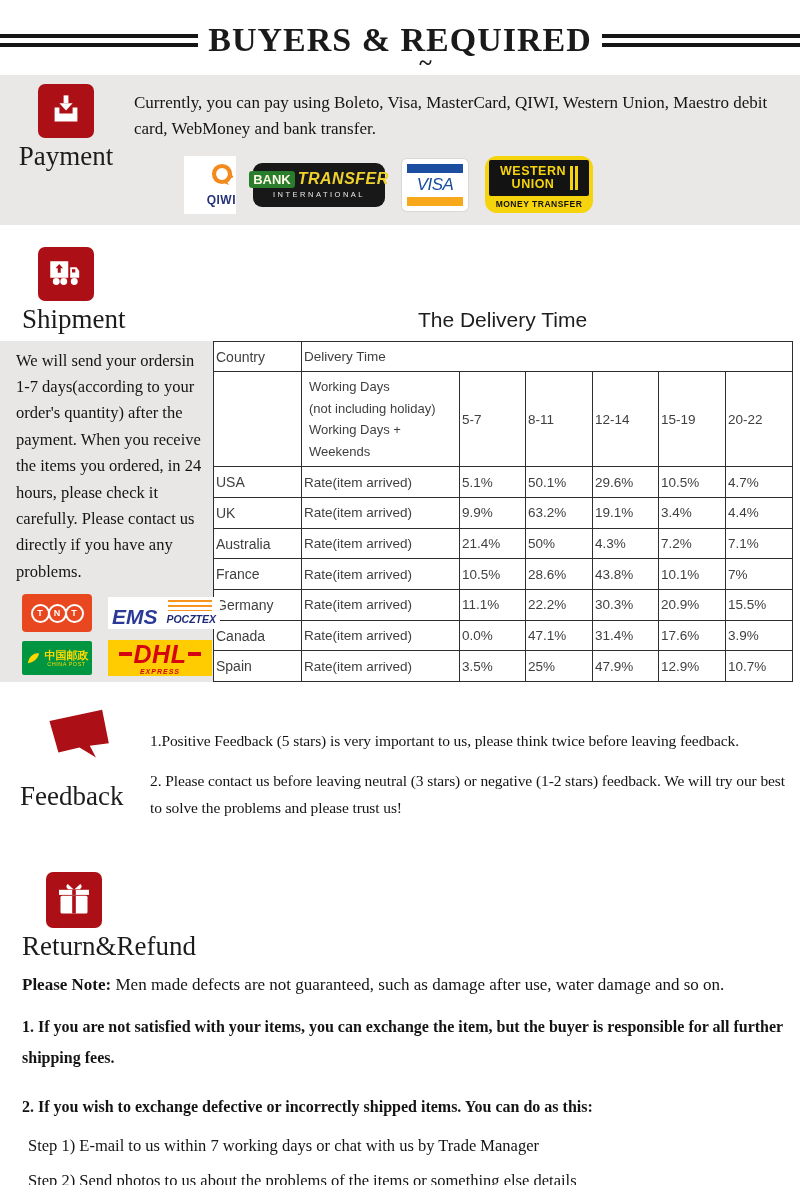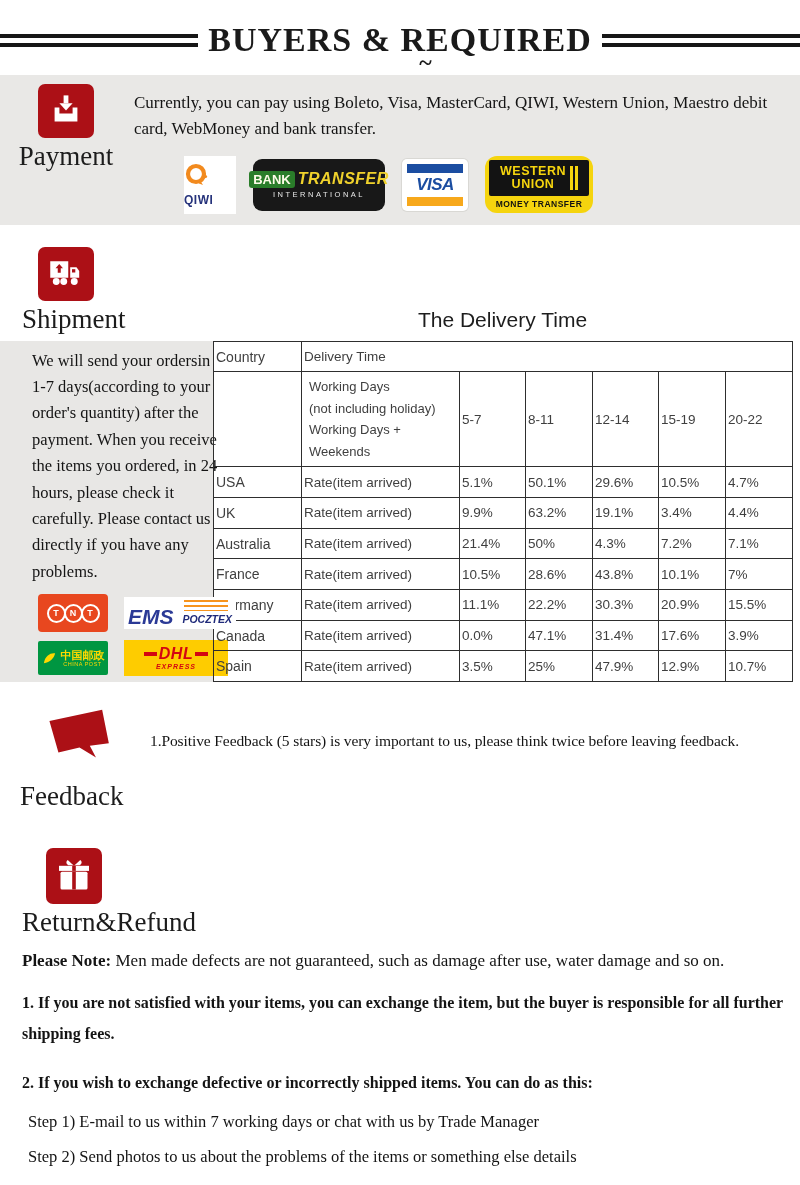--- a/index.html
+++ b/index.html
@@ -18,54 +18,54 @@
   .icon-tile svg { width:44px; height:42px; }
   .section-label { font-size:27px; color:#1c1c1c; margin-top:3px; }
 
   
   .payment { margin-top:16px; background:var(--band-gray,#e9e8e6); display:flex; padding:7px 8px 11px 0; }
   .pay-left { width:132px; display:flex; flex-direction:column; align-items:center; padding-top:2px; flex:none; }
   .pay-right { flex:1; min-width:0; }
   .pay-desc { font-size:17px; line-height:1.55; margin:8px 8px 0 2px; }
   .pay-logos { display:flex; align-items:center; gap:17px; margin:13px 0 0 52px; font-family:"Liberation Sans",sans-serif; }
 
-  .qiwi { width:52px; height:58px; background:#fff; display:flex; flex-direction:column; align-items:flex-start; justify-content:center; }
+  .qiwi { width:52px; height:58px; background:#fff; display:flex; flex-direction:column; align-items:flex-end; justify-content:center; }
   .qiwi svg { width:26px; height:30px; }
   .qiwi-label { font-weight:800; font-size:12px; color:var(--qiwi-navy,#26337b); letter-spacing:.5px; }
 
-  .bank { width:132px; height:52px; background:#181818; border-radius:9px; display:flex; flex-direction:column;
+  .bank { width:132px; height:44px; background:#181818; border-radius:9px; display:flex; flex-direction:column;
           align-items:center; justify-content:center; }
   .bank-row { display:flex; align-items:center; gap:3px; }
   .bank-word1 { background:var(--bank-green,#2a7d2a); color:#fdfbe8; font-weight:900; font-size:13px; padding:1px 4px; border-radius:3px; }
   .bank-word2 { color:var(--bank-yellow,#f0d22c); font-weight:900; font-style:italic; font-size:16px; letter-spacing:.5px; }
   .bank-sub { color:#e9e9e9; font-size:7.5px; letter-spacing:2.5px; margin-top:2px; }
 
   .visa { width:66px; height:52px; background:#fff; border-radius:5px; display:flex; flex-direction:column;
           justify-content:space-between; padding:5px; box-sizing:border-box; box-shadow:0 0 0 1px #d9d8d4; }
   .visa-bar-top { height:9px; background:var(--visa-blue,#1b4da1); }
-  .visa-text { font-style:italic; font-weight:700; font-size:17px; color:var(--visa-blue,#1b4da1); text-align:center;
+  .visa-text { font-style:italic; font-weight:400; font-size:17px; color:var(--visa-blue,#1b4da1); text-align:center;
                letter-spacing:-.5px; line-height:1; }
   .visa-bar-bottom { height:9px; background:var(--visa-orange,#f7a81b); }
 
   .wu { width:108px; height:57px; background:var(--wu-yellow,#f5d40e); border-radius:12px; padding:4px; box-sizing:border-box;
         display:flex; flex-direction:column; }
   .wu-black { background:#131313; flex:1; display:flex; align-items:center; justify-content:center; gap:4px;
               border-radius:2px; padding:2px 3px; }
   .wu-words { text-align:center; color:var(--wu-yellow,#f5d40e); font-weight:900; font-size:12.5px; line-height:1.05; letter-spacing:.5px; }
   .wu-bars { display:flex; gap:2px; align-self:stretch; padding:4px 0; }
   .wu-bar { width:3px; background:var(--wu-yellow,#f5d40e); }
   .wu-sub { text-align:center; color:#111; font-weight:900; font-size:8.5px; letter-spacing:.5px; padding-top:3px; }
 
   
   .ship { display:grid; grid-template-columns:213px 579px; margin-top:8px; }
   .ship-head-left { padding:14px 0 6px 22px; }
   .ship-head-left .icon-tile { margin-left:16px; }
   .ship-title { align-self:end; text-align:center; font-family:"Liberation Sans",sans-serif; font-size:21px;
                 color:#1d1d1d; padding-bottom:9px; }
-  .ship-panel { background:var(--panel-gray,#e8e7e5); padding:7px 6px 6px 32px; box-sizing:border-box; }
+  .ship-panel { background:var(--panel-gray,#e8e7e5); padding:7px 6px 6px 16px; box-sizing:border-box; }
   .ship-note { font-size:16.5px; line-height:1.6; width:190px; }
   .ship-logos { display:grid; grid-template-columns:74px 112px; gap:8px 12px; margin:9px 0 0 6px; align-items:center;
                 font-family:"Liberation Sans",sans-serif; }
 
   .tnt { width:70px; height:38px; background:var(--tnt-orange,#e8471f); border-radius:4px; display:flex;
          align-items:center; justify-content:center; }
   .tnt-circle { width:15px; height:15px; border:2px solid #fff; border-radius:50%; color:#fff; font-weight:900;
                 font-size:9px; line-height:15px; text-align:center; margin:0 -1px; }
   .ems { width:112px; height:32px; background:#fff; display:flex; align-items:flex-end; justify-content:center;
          gap:3px; padding:2px 2px; box-sizing:border-box; position:relative; }
@@ -76,21 +76,21 @@
   .cpost { width:70px; height:34px; background:var(--cp-green,#009641); border-radius:2px; display:flex;
            align-items:center; justify-content:center; gap:4px; }
   .cp-emblem svg { width:15px; height:15px; display:block; }
   .cp-text { display:flex; flex-direction:column; align-items:center; }
   .cp-cn { color:var(--cp-yellow,#ffd800); font-size:11px; font-weight:700; line-height:1.1; }
   .cp-en { color:var(--cp-yellow,#ffd800); font-size:5.5px; letter-spacing:.5px; }
   .dhl { width:104px; height:36px; background:var(--dhl-yellow,#fecc00); display:flex; flex-direction:column;
          align-items:center; justify-content:center; }
   .dhl-row { display:flex; align-items:center; }
   .dhl-dash { width:13px; height:3.5px; background:var(--dhl-red,#d40511); margin:0 2px; }
-  .dhl-name { font-weight:900; font-style:italic; font-size:16px; line-height:1; color:var(--dhl-red,#d40511); letter-spacing:.5px;text-align:right; }
+  .dhl-name { font-weight:900; font-style:italic; font-size:25px; line-height:1; color:var(--dhl-red,#d40511); letter-spacing:.5px;text-align:right; }
   .dhl-sub { font-style:italic; font-weight:700; font-size:7px; color:var(--dhl-red,#d40511); letter-spacing:1px; margin-top:1px; }
 
   .dtable { border-collapse:collapse; table-layout:fixed; width:579px; font-family:"Liberation Sans",sans-serif; color:#3f3f3f; }
   .dtable td { border:1.5px solid var(--table-border,#2e2e2e); text-align:left; font-size:13.5px; height:29px; padding:0 2px; }
   .dtable tr.hdr2 td { height:62px; }
   .dtable td.wd { text-align:left; padding:3px 7px; font-size:13px; line-height:1.65; }
   .dtable td.country { font-size:14px; }
 
   
   .feedback { display:flex; margin-top:20px; }
@@ -328,20 +328,21 @@
     <div class="fb-left">
       <div class="fb-icon">
         <svg viewBox="0 0 30 28">
           <path d="M3.5 7.4 L24 3 L26.6 16 L19.2 17 L21.6 21.6 L15.2 17.7 L7 19.6 Z" fill="#ac1016"></path>
         </svg>
       </div>
       <div class="section-label">Feedback</div>
     </div>
     <div class="fb-right">
       <p class="fb-p1">1.Positive Feedback (5 stars) is very important to us, please think twice before leaving feedback.</p>
+      <p class="fb-p2">2. Please contact us before leaving neutral (3 stars) or negative  (1-2 stars) feedback. We will try our best to solve the problems and please trust us!</p>
     </div>
   </div>
 
   <div class="ret-head">
     <div class="icon-tile">
       <svg viewBox="0 0 28 28">
         <rect x="5" y="11.2" width="18" height="11.8" rx="1" fill="#fff"></rect>
         <rect x="12.8" y="11.2" width="2.4" height="11.8" fill="#ac1016"></rect>
         <rect x="4" y="7.2" width="20" height="3.4" fill="#fff"></rect>
         <rect x="12.8" y="7.2" width="2.4" height="3.4" fill="#ac1016"></rect>

